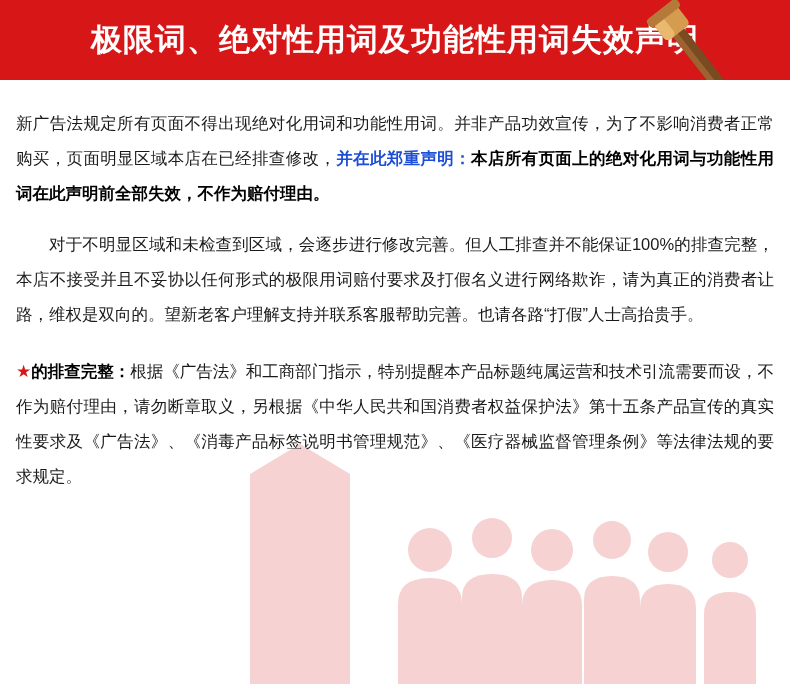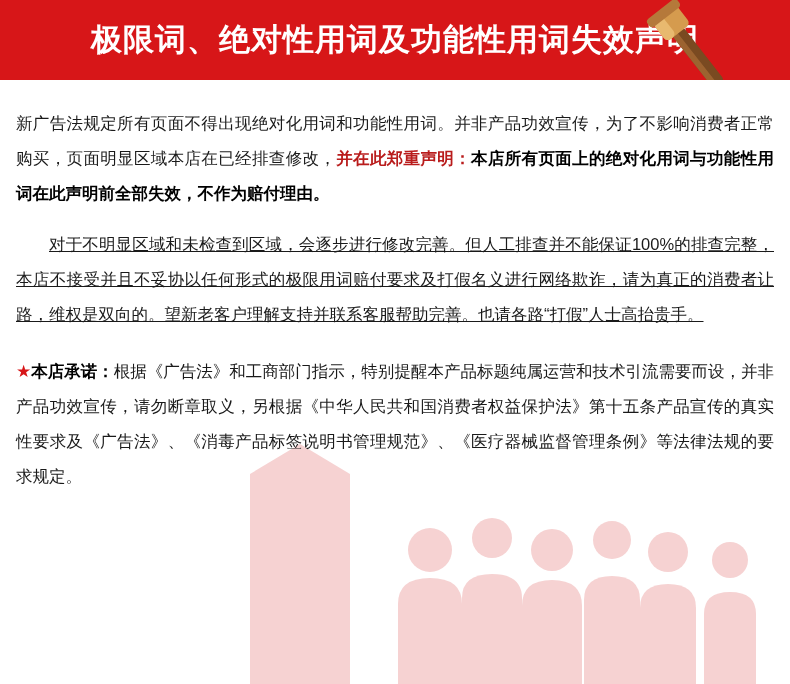--- a/index.html
+++ b/index.html
@@ -76,29 +76,28 @@
     margin: 0 0 0 0;
     font-size: 16.5px;
     line-height: 35px;
     color: #1a1a1a;
     text-align: justify;
     text-justify: inter-ideograph;
     font-family: "Liberation Sans", sans-serif;
   }
   .bold-red {
     font-weight: bold;
-    color: #b91c1c;
+    color: #1d4ed8;
   }
   .bold-black {
     font-weight: bold;
     color: #000000;
   }
   .indent {
     text-indent: 2em;
-    text-decoration: underline;
   }
   .gap-1 { height: 16px; }
   .gap-2 { height: 22px; }
   .gap-3 { height: 20px; }
 
   .star-para {
     position: relative;
     font-size: 16.5px;
     line-height: 35px;
     color: #1a1a1a;
@@ -164,19 +163,19 @@
   <div class="content">
 
     <p class="para"><span>新广告法规定所有页面不得出现绝对化用词和功能性用词。并非产品功效宣传，为了不影响消费者正常购买，页面明显区域本店在已经排查修改，</span><span class="bold-red">并在此郑重声明：</span><span class="bold-black">本店所有页面上的绝对化用词与功能性用词在此声明前全部失效，不作为赔付理由。</span></p>
 
     <div class="gap-1"></div>
 
     <p class="para indent">对于不明显区域和未检查到区域，会逐步进行修改完善。但人工排查并不能保证100%的排查完整，本店不接受并且不妥协以任何形式的极限用词赔付要求及打假名义进行网络欺诈，请为真正的消费者让路，维权是双向的。望新老客户理解支持并联系客服帮助完善。也请各路“打假”人士高抬贵手。</p>
 
     <div class="gap-2"></div>
 
-    <p class="star-para"><span class="star">★</span><span class="bold-black">本店承诺：</span><span>根据《广告法》和工商部门指示，特别提醒本产品标题纯属运营和技术引流需要而设，并非产品功效宣传，请勿断章取义，另根据《中华人民共和国消费者权益保护法》第十五条产品宣传的真实性要求及《广告法》、《消毒产品标签说明书管理规范》、《医疗器械监督管理条例》等法律法规的要求规定。</span></p>
+    <p class="star-para"><span class="star">★</span><span class="bold-black">的排查完整：</span><span>根据《广告法》和工商部门指示，特别提醒本产品标题纯属运营和技术引流需要而设，不作为赔付理由，请勿断章取义，另根据《中华人民共和国消费者权益保护法》第十五条产品宣传的真实性要求及《广告法》、《消毒产品标签说明书管理规范》、《医疗器械监督管理条例》等法律法规的要求规定。</span></p>
 
     <div class="gap-3"></div>
 
 
   </div>
 </div>
 
 </body></html>

